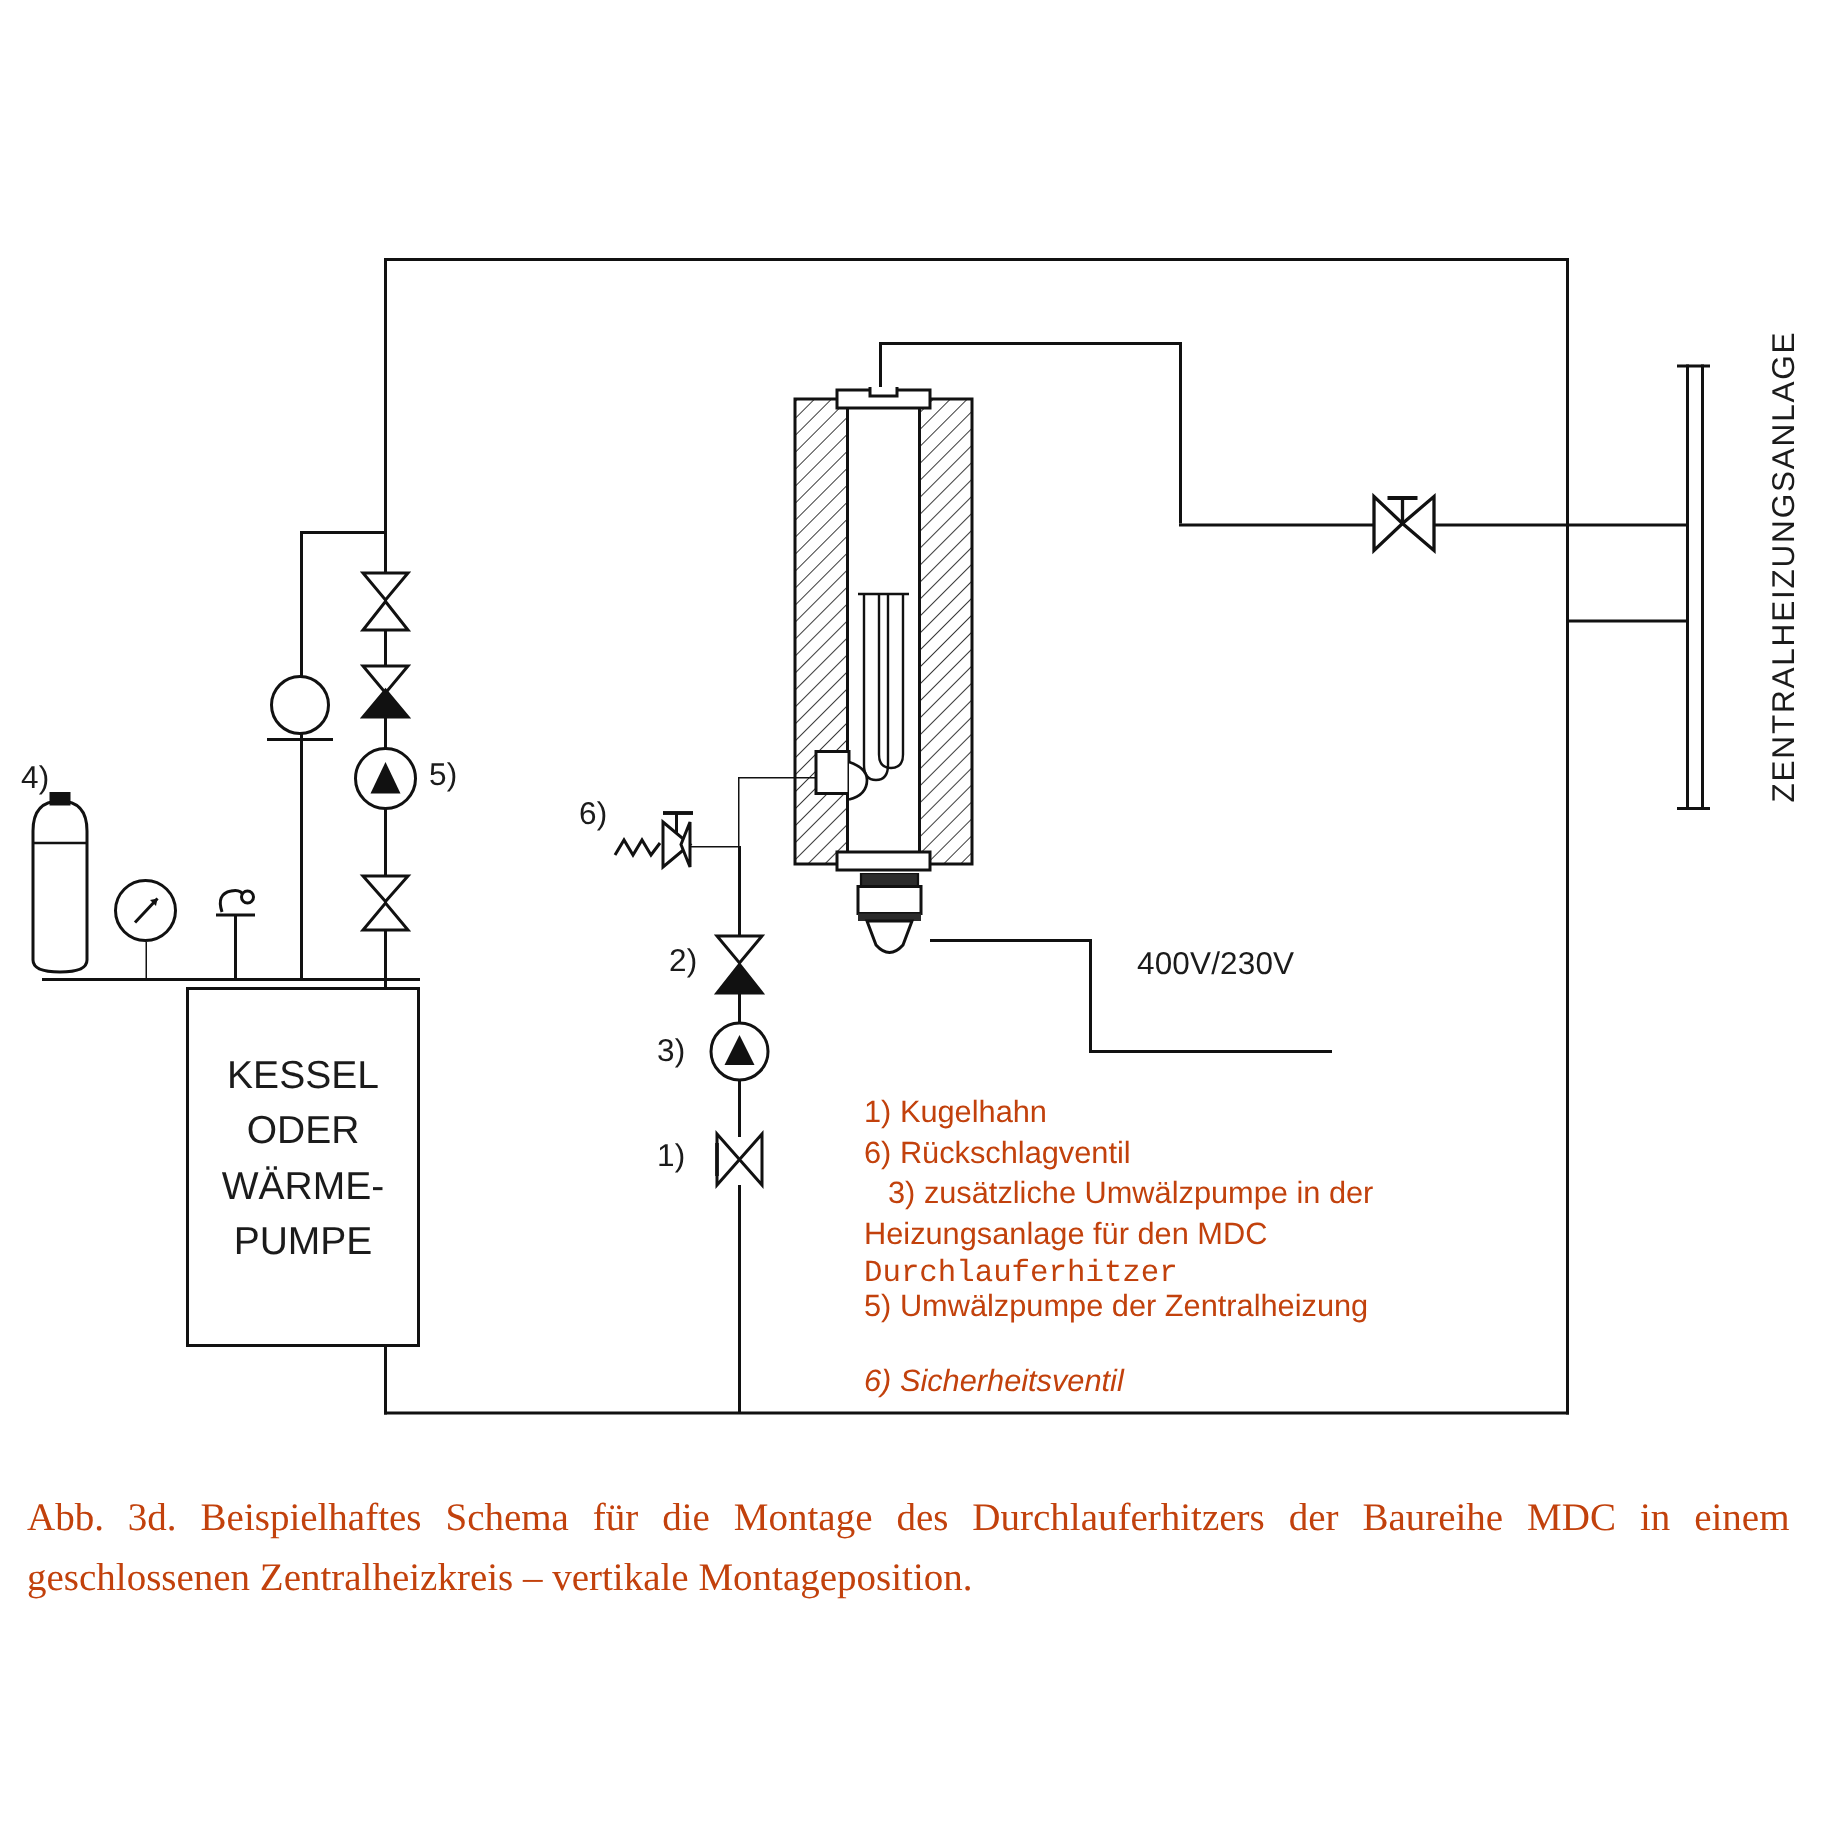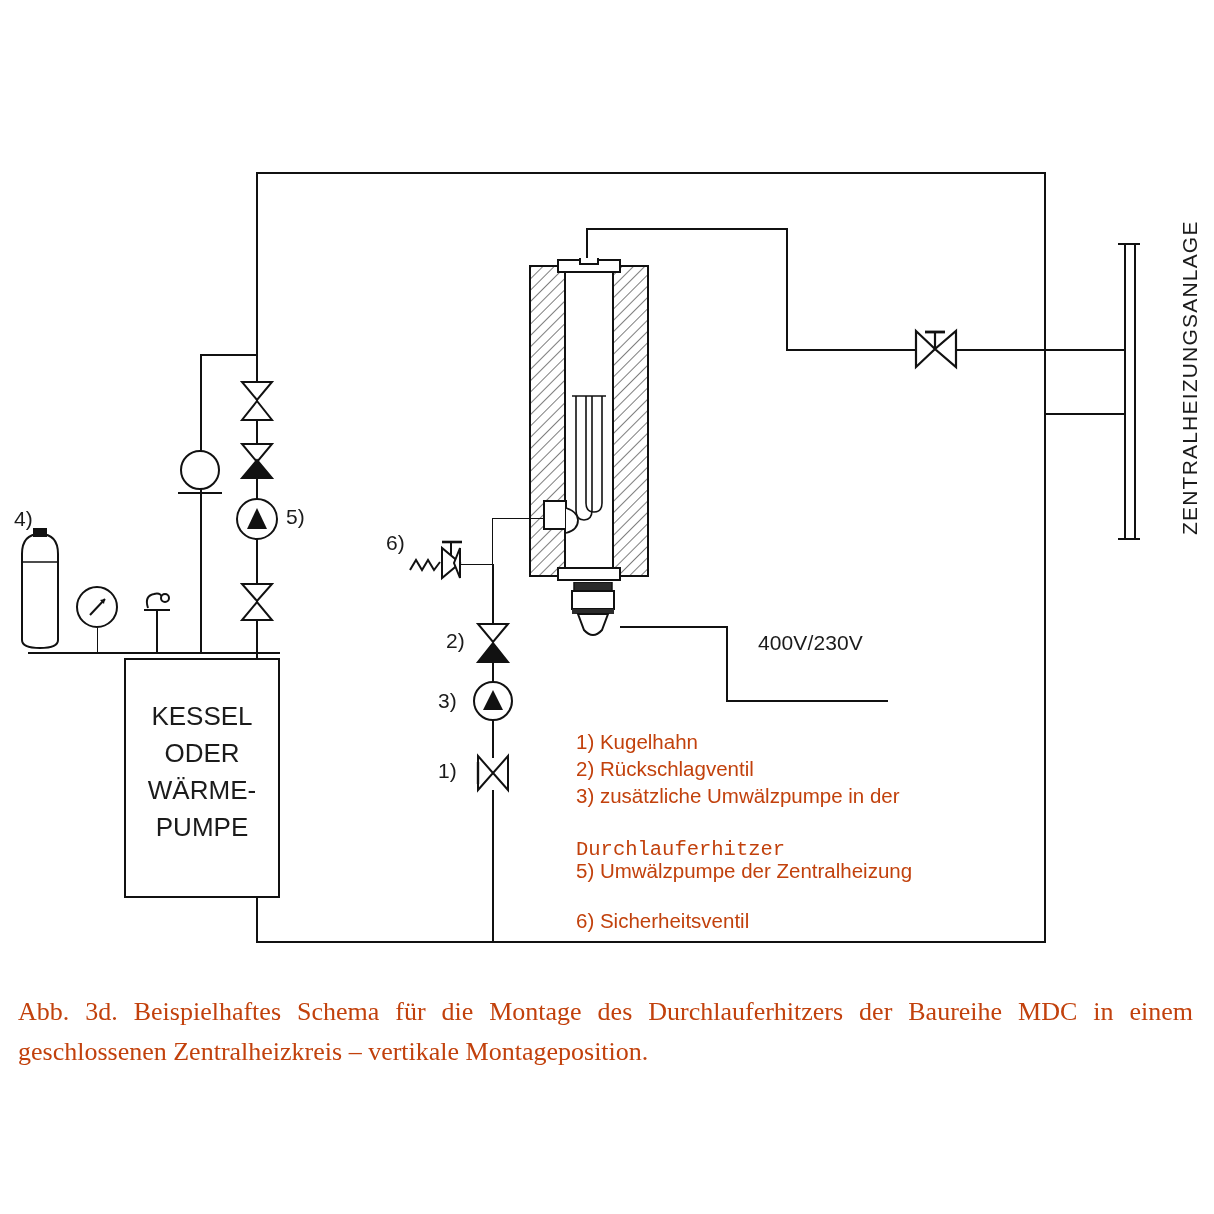--- a/index.html
+++ b/index.html
@@ -264,21 +264,22 @@
   <div class="vline thin" style="left:97px; top:628px; height:24px;"></div>
 
   <svg class="abs" style="left:136px; top:584px;" width="42" height="70" viewBox="0 0 42 70">
     <line x1="21" y1="26" x2="21" y2="68" stroke="#111" stroke-width="2"></line>
     <line x1="8" y1="26" x2="34" y2="26" stroke="#111" stroke-width="2"></line>
     <path d="M12 24 q-4 -12 6 -14 q8 -2 9 6" fill="none" stroke="#111" stroke-width="2"></path>
     <circle cx="29" cy="14" r="4" fill="#ffffff" stroke="#111" stroke-width="2"></circle>
   </svg>
 
   <div class="legend" style="left:576px; top:728px;">1) Kugelhahn</div>
-  <div class="legend" style="left:576px; top:755px;">2) Rückschlagventil</div>
-  <div class="legend" style="left:576px; top:782px;">3) zusätzliche Umwälzpumpe in der</div>
+  <div class="legend" style="left:576px; top:755px;">6) Rückschlagventil</div>
+  <div class="legend" style="left:592px; top:782px;">3) zusätzliche Umwälzpumpe in der</div>
+  <div class="legend" style="left:576px; top:809px;">Heizungsanlage für den MDC</div>
   <div class="legend" style="left:576px; top:836px;font-family:Liberation Mono, monospace;">Durchlauferhitzer</div>
   <div class="legend" style="left:576px; top:857px;">5) Umwälzpumpe der Zentralheizung</div>
-  <div class="legend" style="left:576px; top:907px;">6) Sicherheitsventil</div>
+  <div class="legend" style="left:576px; top:907px;font-style:italic;">6) Sicherheitsventil</div>
 
   <div class="caption" style="left:18px; top:992px;">Abb. 3d. Beispielhaftes Schema für die Montage des Durchlauferhitzers der Baureihe MDC in einem geschlossenen Zentralheizkreis – vertikale Montageposition.</div>
 
 </div>
 
 </body></html>

